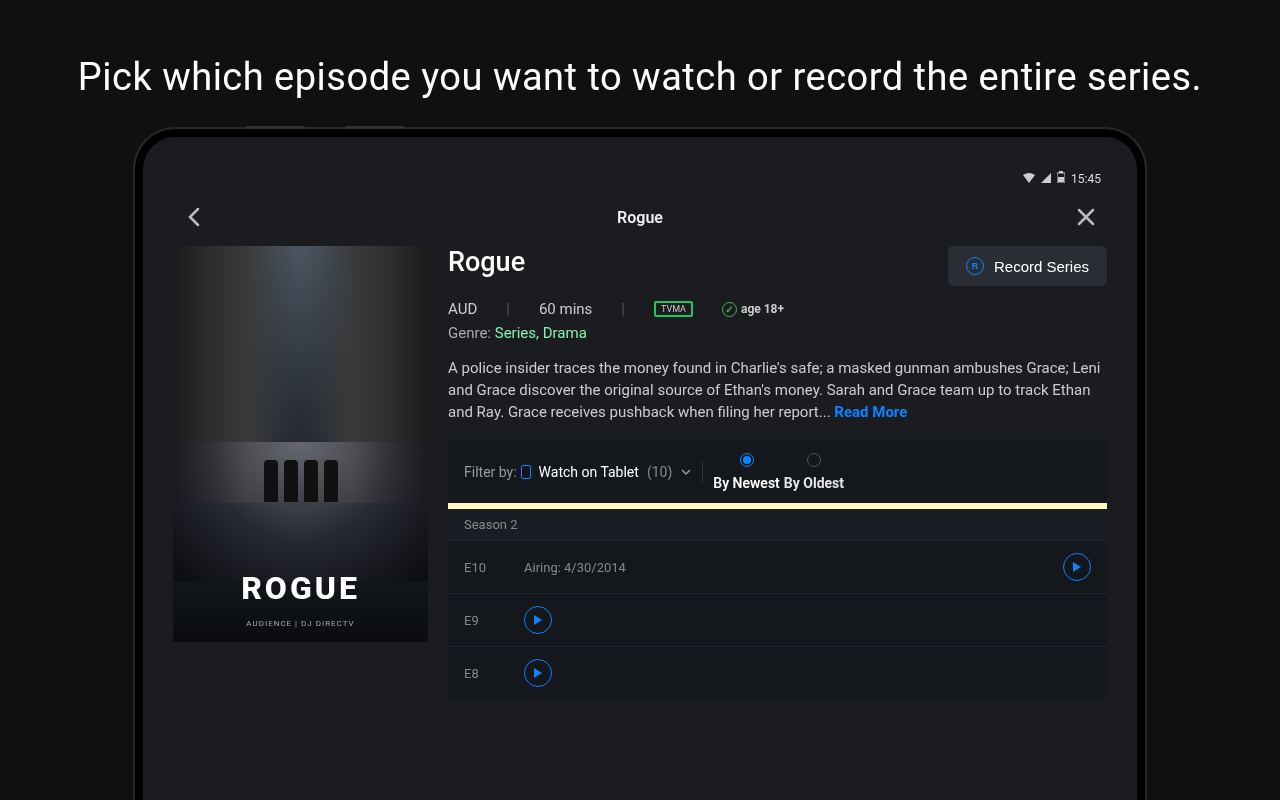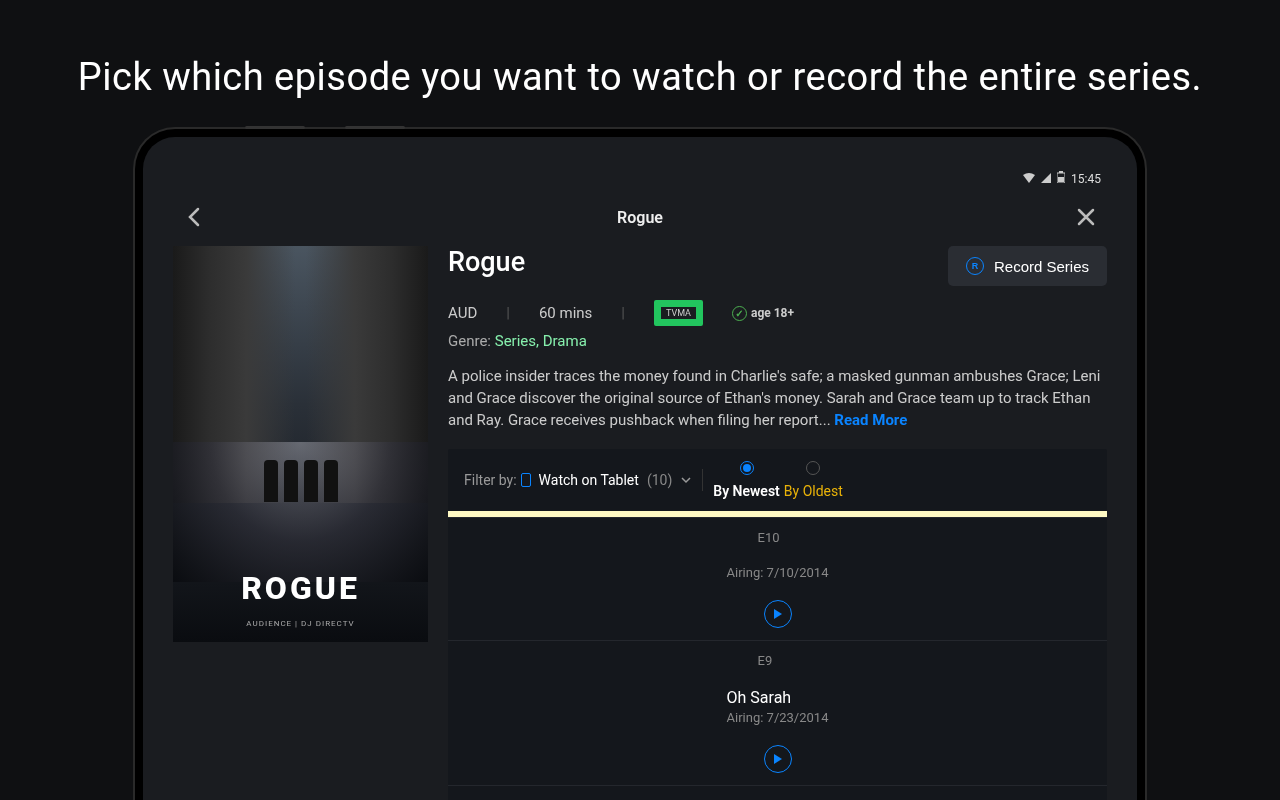--- a/index.html
+++ b/index.html
@@ -166,21 +166,21 @@
 .meta-row {
   display: flex;
   align-items: center;
   gap: 29px;
   font-size: 15px;
   color: #ccc;
   margin-bottom: 6px;
 }
 .meta-sep { color: #555; }
 .rating-badge {
-  border: 7px solid #22c55e;
+  border: 2px solid #22c55e;
   padding: 1px 5px;
   font-size: 9px;
   border-radius: 2px;
 }
 .age-badge {
   display: flex;
   align-items: center;
   gap: 4px;
   font-size: 12px;
   font-weight: bold;
@@ -250,35 +250,34 @@
   align-items: center;
   justify-content: center;
 }
 .radio.active { border-color: #0a84ff; }
 .radio.active::after {
   content: '';
   width: 8px; height: 8px;
   background: #0a84ff;
   border-radius: 50%;
 }
-.sort-label { color: #eab308; font-weight: 400; }
+.sort-label { color: #e5e5e5; font-weight: 700; }
 .sort-label.active { color: #fff; font-weight: 600; }
 .season-header {
   padding: 8px 16px;
   font-size: 13px;
   color: #888;
   background: #1a1d23;
 }
 .episode-row {
   display: flex;
   align-items: center;
   padding: 12px 16px;
   border-top: 1px solid #24272d;
   gap: 20px;
-  flex-direction: column;
 }
 .ep-num {
   width: 40px;
   font-size: 13px;
   color: #888;
 }
 .ep-info { flex: 1; }
 .ep-title { font-size: 16px; color: #fff; margin-bottom: 3px; }
 .ep-airing { font-size: 13px; color: #888; }
 .play-btn {
@@ -397,38 +396,35 @@
             <div class="filter-divider"></div>
             <div class="sort-option">
               <span class="radio active"></span>
               <span class="sort-label active">By Newest</span>
             </div>
             <div class="sort-option">
               <span class="radio"></span>
               <span class="sort-label">By Oldest</span>
             </div>
           </div>
+          <div class="season-header">Season 2</div>
           <div id="episodes">
               <div class="episode-row">
     <div class="ep-num">E10</div>
     <div class="ep-info">
-      <div class="ep-airing">Airing: 7/10/2014</div>
+      <div class="ep-airing">Airing: 4/30/2014</div>
     </div>
     <div class="play-btn">
       <svg width="10" height="12" viewBox="0 0 10 12">
                     <path d="M1 1 L9 6 L1 11 Z"></path>
                   </svg>
     </div>
               </div>
               <div class="episode-row">
     <div class="ep-num">E9</div>
-    <div class="ep-info">
-      <div class="ep-title">Oh Sarah</div>
-      <div class="ep-airing">Airing: 7/23/2014</div>
-    </div>
     <div class="play-btn">
       <svg width="10" height="12" viewBox="0 0 10 12">
                     <path d="M1 1 L9 6 L1 11 Z"></path>
                   </svg>
     </div>
               </div>
               <div class="episode-row">
     <div class="ep-num">E8</div>
     <div class="play-btn">
       <svg width="10" height="12" viewBox="0 0 10 12">

